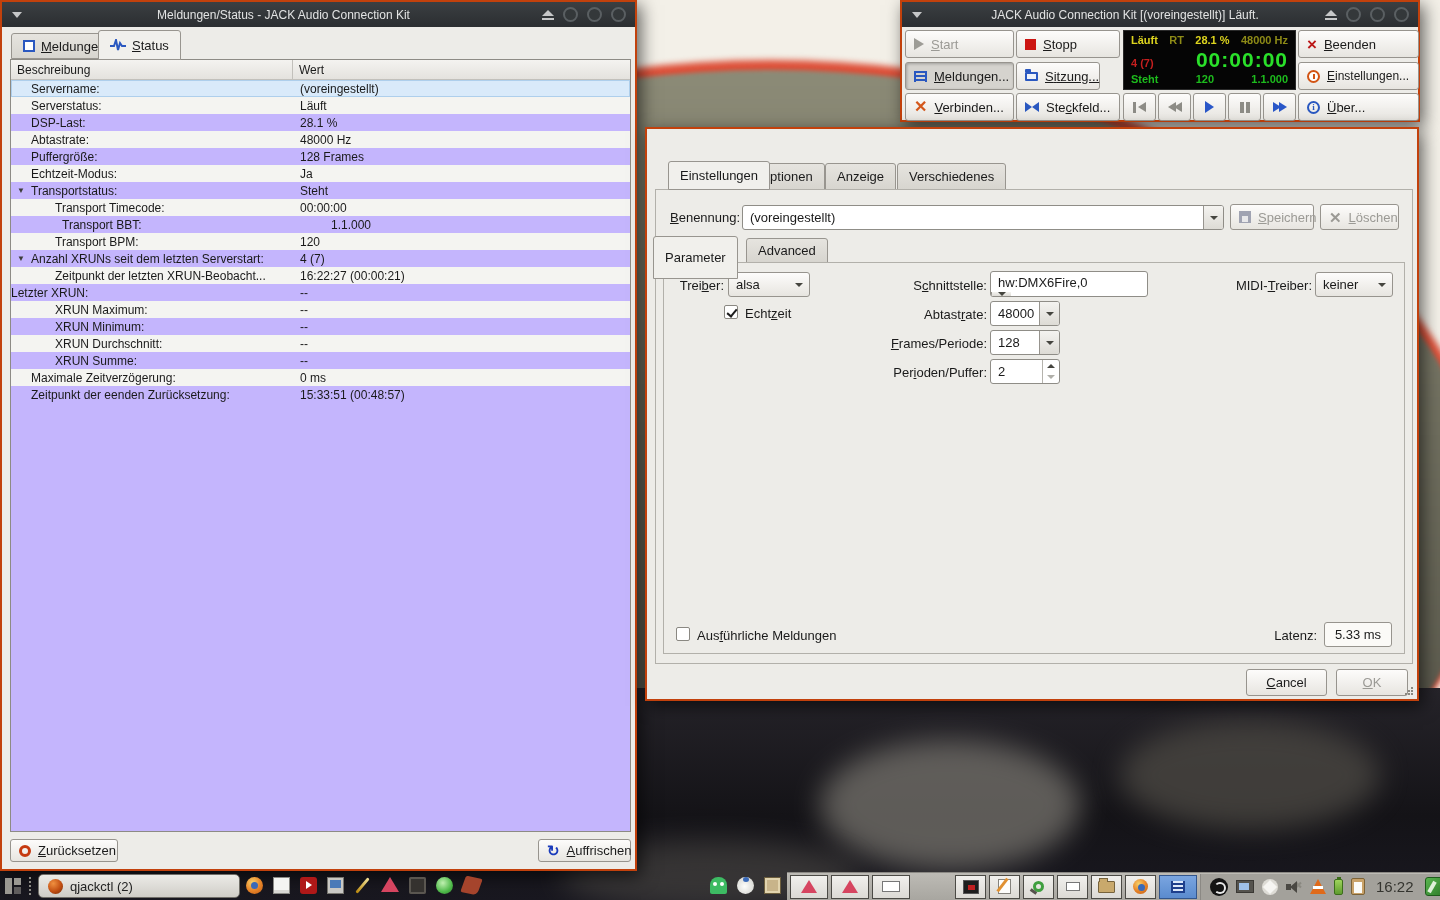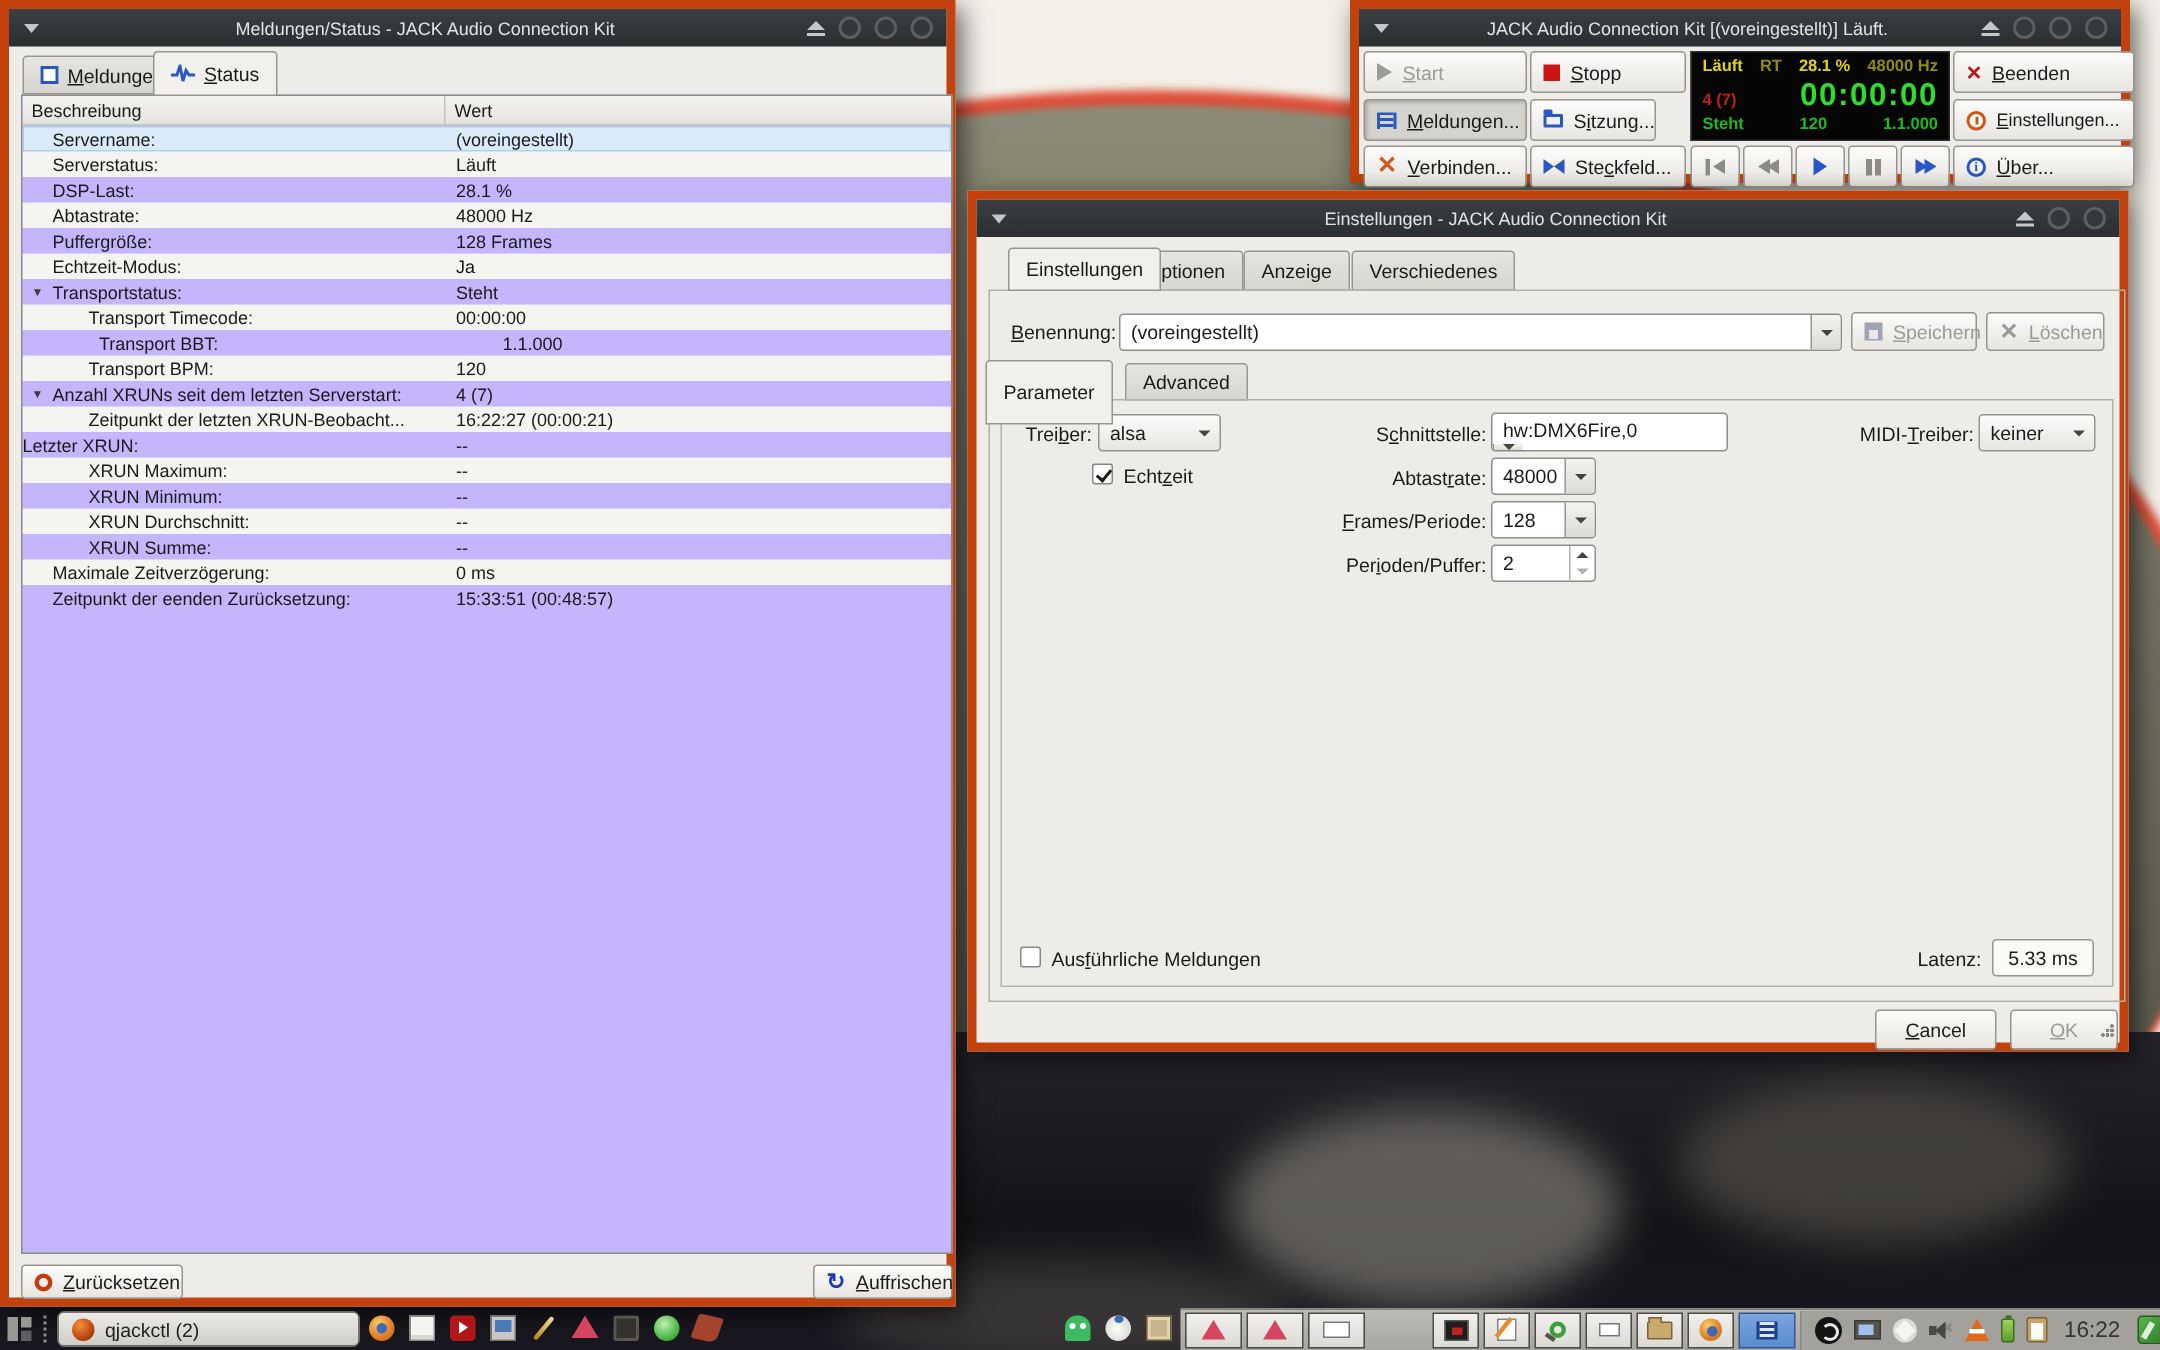--- a/index.html
+++ b/index.html
@@ -14,21 +14,21 @@
 .bowl { position:absolute; left:56px; top:70px; width:1428px; height:900px; border-radius:50%;
   background:linear-gradient(#8c8b77,#6f6e5e 40%, #4a483f); filter:blur(2px); }
 .bg-bottom { position:absolute; left:0; top:688px; width:1440px; height:212px;
   background:linear-gradient(#26242a,#141317 60%, #191820); }
 .blob { position:absolute; border-radius:50%; filter:blur(14px); }
 .blob1 { left:820px; top:740px; width:260px; height:130px; background:#77746e; opacity:.75; }
 .blob2 { left:1120px; top:720px; width:260px; height:110px; background:#4a4742; opacity:.8; }
 .blob3 { left:560px; top:840px; width:300px; height:70px; background:#55524c; opacity:.5; }
 
 
-.win { position:absolute; background:#edece8; border:6px solid #c2410c;
+.win { position:absolute; background:#edece8; border:2px solid #c2410c;
   box-shadow:4px 5px 16px rgba(0,0,0,.6); }
 .titlebar { height:25px; background:linear-gradient(#3b3f42,#2b2e31);
   display:flex; align-items:center; position:relative; color:#e2e3e3; }
 .tb-title { position:absolute; left:40px; right:110px; text-align:center; font-size:12px;
   white-space:nowrap; overflow:hidden; }
 .tb-chevron { width:0; height:0; margin-left:10px;
   border-left:5px solid transparent; border-right:5px solid transparent; border-top:6px solid #c6c7c8; }
 .tb-controls { margin-left:auto; display:flex; align-items:center; gap:9px; margin-right:9px; z-index:2; }
 .tb-eject { display:flex; flex-direction:column; align-items:center; gap:2px; }
 .tb-eject .tri { width:0; height:0; border-left:6px solid transparent; border-right:6px solid transparent;
@@ -402,21 +402,21 @@
     <span><u>S</u>tart</span>
   </button>
   <button class="btn" style="left:114px;top:28px;width:104px;">
     <span class="ic ic-stop"></span>
     <span><u>S</u>topp</span>
   </button>
   <button class="btn pressed" style="left:3px;top:60px;width:109px;justify-content:space-between;">
     <span class="ic ic-msg"></span>
     <span><u>M</u>eldungen...</span>
   </button>
-  <button class="btn" style="left:114px;top:60px;width:84px;">
+  <button class="btn" style="left:114px;top:60px;width:84px;text-decoration:underline;">
     <span class="ic ic-folder-blue"></span>
     <span>S<u>i</u>tzung...</span>
   </button>
   <button class="btn" style="left:3px;top:91px;width:109px;">
     <span class="ic ic-x-orange">✕</span>
     <span><u>V</u>erbinden...</span>
   </button>
   <button class="btn" style="left:114px;top:91px;width:104px;">
     <span class="ic ic-bowtie">
         <i class="l"></i>
@@ -471,32 +471,20 @@
     <span class="ic ic-clock-orange"></span>
     <span><u>E</u>instellungen...</span>
   </button>
   <button class="btn" style="left:396px;top:91px;width:121px;">
     <span class="ic ic-info">i</span>
     <span><u>Ü</u>ber...</span>
   </button>
 </div>
 
 <div class="win" id="settings-win">
-  <div class="titlebar">
-    <span class="tb-chevron"></span>
-    <span class="tb-title">Einstellungen - JACK Audio Connection Kit</span>
-    <span class="tb-controls">
-      <span class="tb-eject">
-          <span class="tri"></span>
-          <span class="bar"></span>
-        </span>
-      <span class="tb-circle"></span>
-      <span class="tb-circle"></span>
-    </span>
-  </div>
 
   <div class="tab active" id="stab-settings">
     <span>Einstellungen</span>
   </div>
   <div class="tab" id="stab-options">
     <span>Optionen</span>
   </div>
   <div class="tab" id="stab-display">
     <span>Anzeige</span>
   </div>

